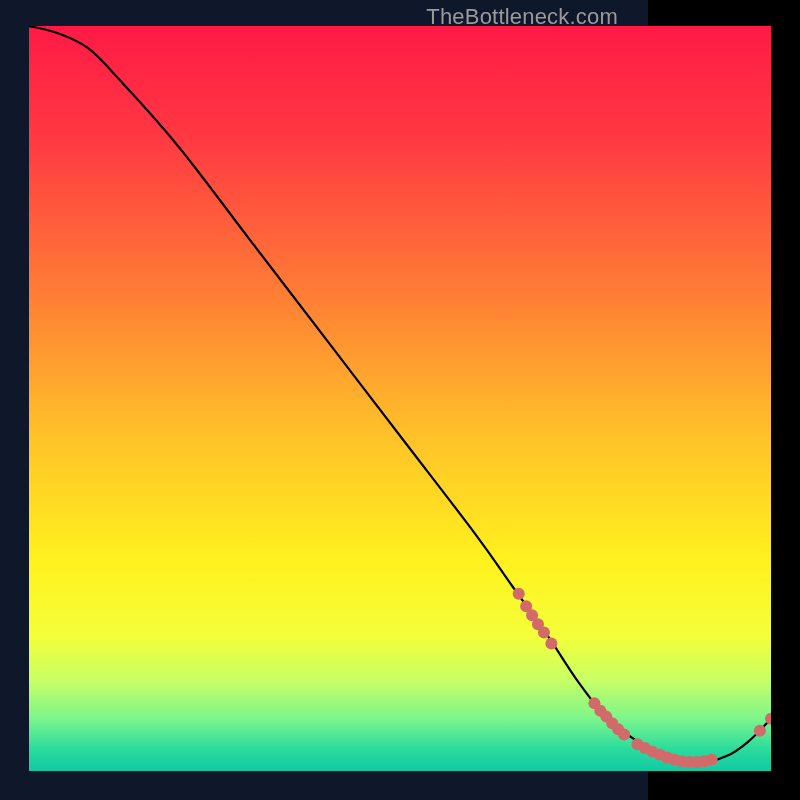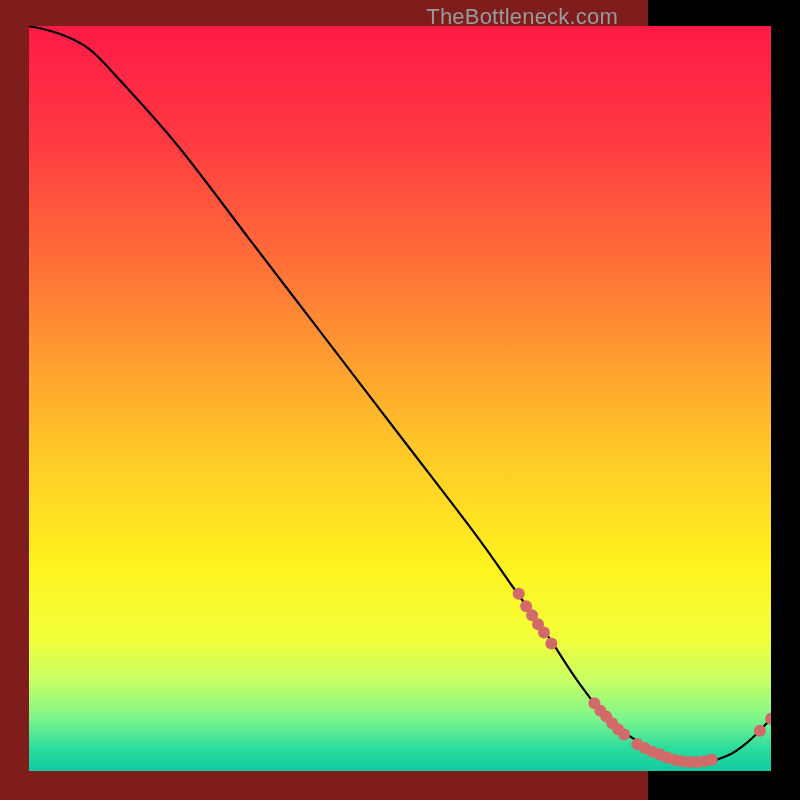--- a/index.html
+++ b/index.html
@@ -9,21 +9,21 @@
     height: 800px;
     background: #000;
     overflow: hidden;
   }
   .frame {
     position: absolute;
     left: 0;
     top: 0;
     width: 648px;
     height: 800px;
-    background: #7f1d1d;
+    background: #0f172a;
   }
   .plot {
     position: absolute;
     left: 29px;
     top: 26px;
     width: 742px;
     height: 745px;
     overflow: hidden;
   }
   .watermark {

